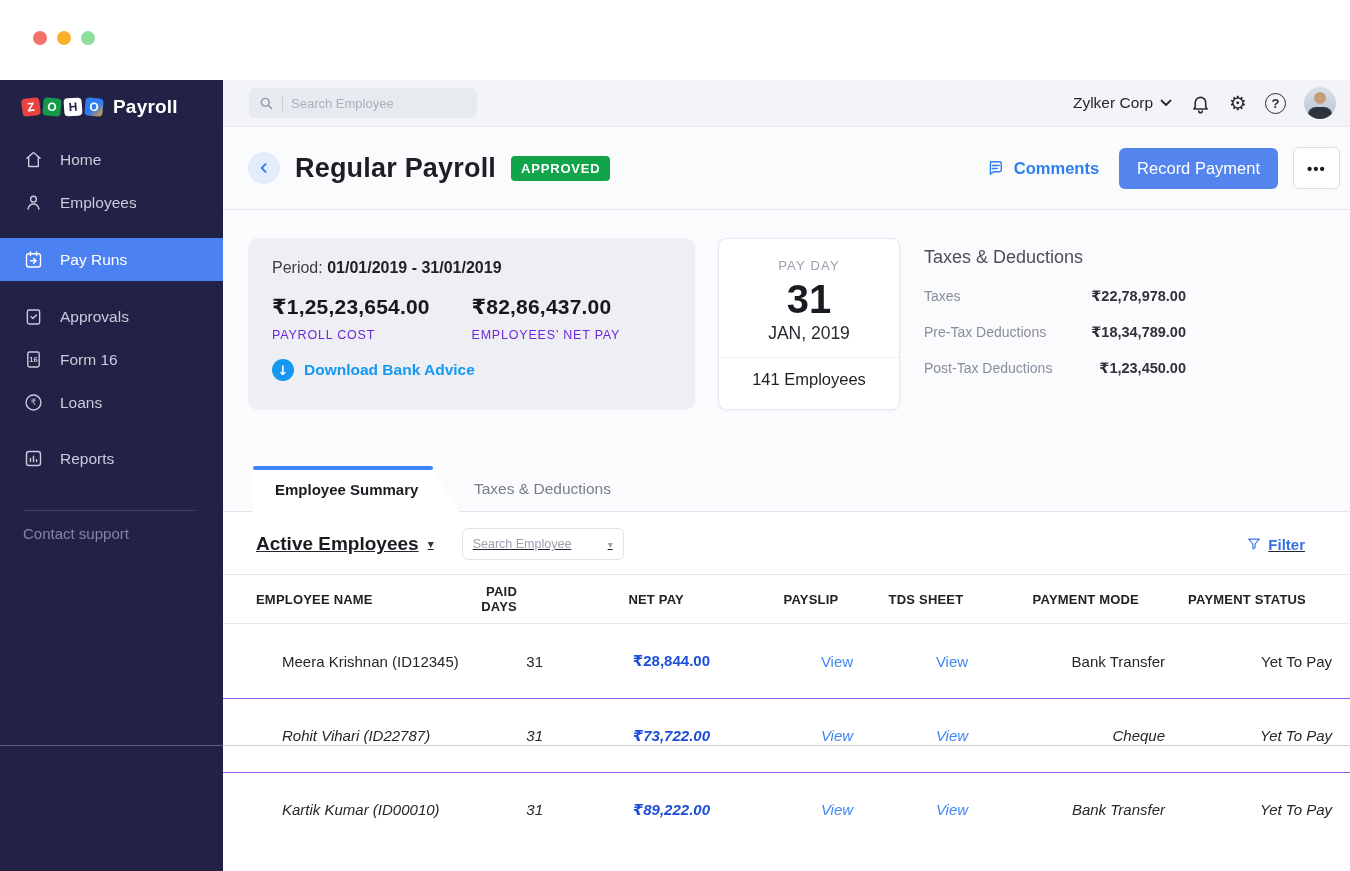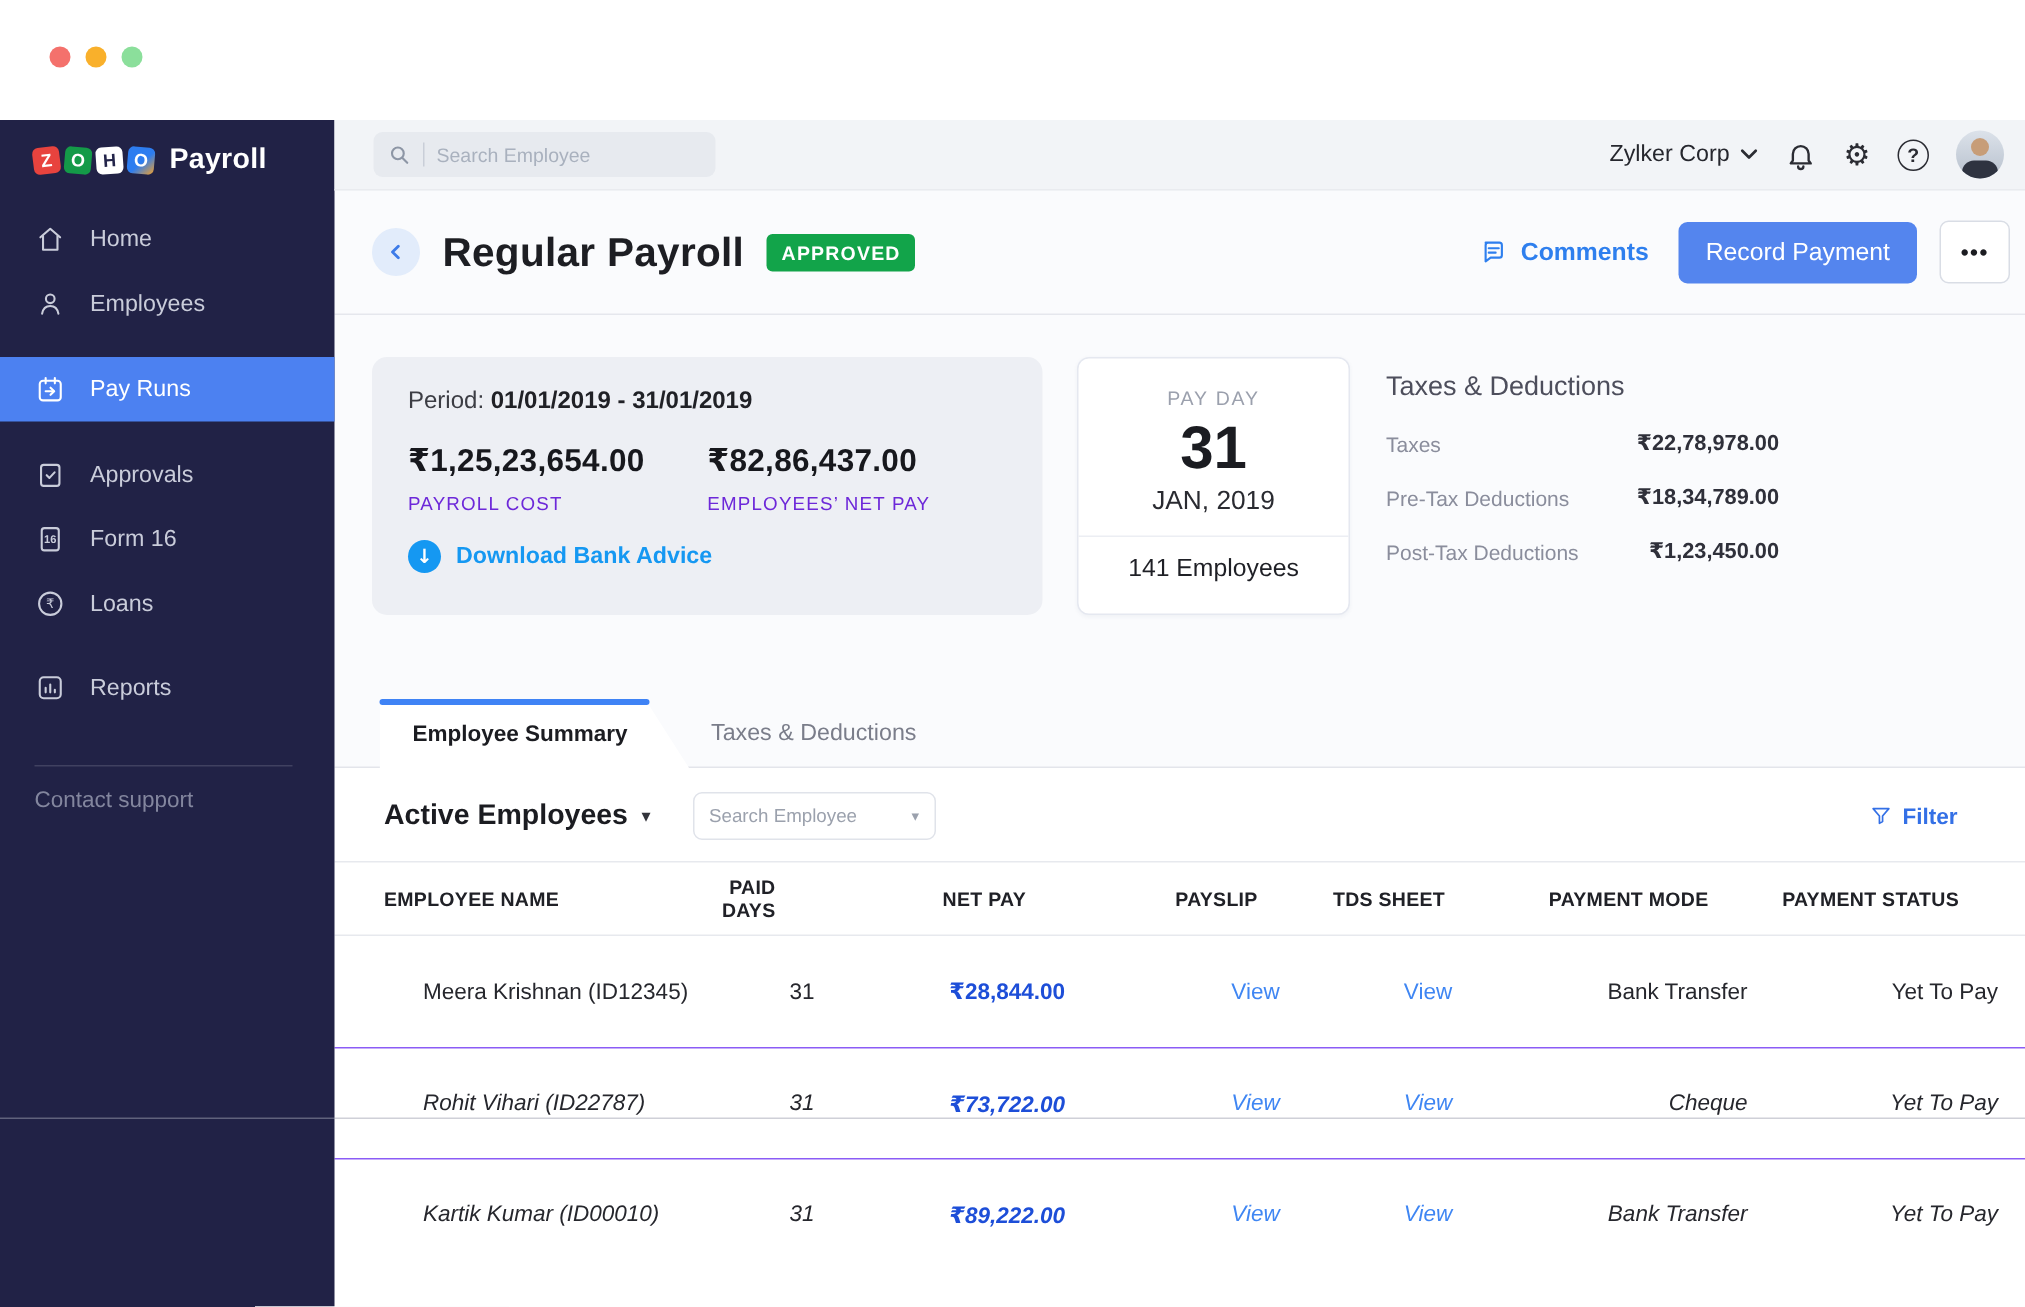--- a/index.html
+++ b/index.html
@@ -115,21 +115,21 @@
   .tab-active .shape { position:absolute; inset:0; background:#ffffff;
     clip-path:polygon(0 0, 177px 0, 207px 100%, 0 100%); }
   .tab-active .accent { position:absolute; top:0; left:0; width:180px; height:4px; background:#3F83F5; border-radius:3px; }
   .tab-active .tab-label { position:absolute; left:22px; top:0; height:46px; display:flex; align-items:center;
     font-size:15px; font-weight:700; color:#1B1C21; }
   .tab-inactive { height:46px; display:flex; align-items:center; margin-left:14px; color:#7A7D8A;
     font-size:15.5px; cursor:pointer; }
 
   
   .content { flex:1; background:#ffffff; }
-  .controls-row { display:flex; align-items:center; padding:15px 45px 0 33px; height:49px; }
+  .controls-row { display:flex; align-items:center; padding:15px 45px 0 33px; height:49px;text-decoration:underline; }
   .employee-filter { display:flex; align-items:center; gap:9px; cursor:pointer; }
   .employee-filter .flabel { font-size:19px; font-weight:700; color:#1B1C21; }
   .employee-filter .caret { font-size:12px; color:#33343B; font-family:"DejaVu Sans",sans-serif; }
   .search-select { margin-left:28px; width:162px; height:32px; background:#fff; border:1px solid #E0E3EA;
     border-radius:6px; display:flex; align-items:center; padding:0 10px; cursor:pointer; }
   .search-select .placeholder { font-size:12.5px; color:#9BA1AD; }
   .search-select .caret { margin-left:auto; font-size:10px; color:#9BA1AD; font-family:"DejaVu Sans",sans-serif; }
   .filter-link { margin-left:auto; display:flex; align-items:center; gap:7px; color:#3470E6; font-size:15px;
     font-weight:700; cursor:pointer; }
   .filter-link svg { width:14px; height:14px; stroke:#3470E6; fill:none; stroke-width:1.6; stroke-linejoin:round; }

